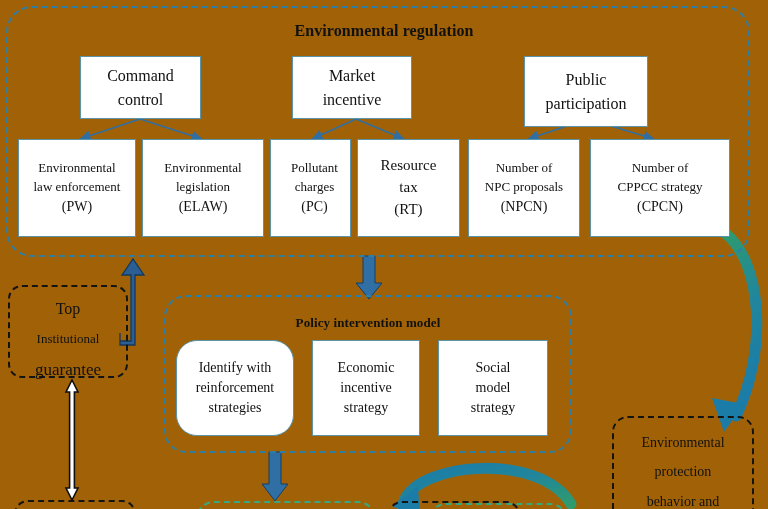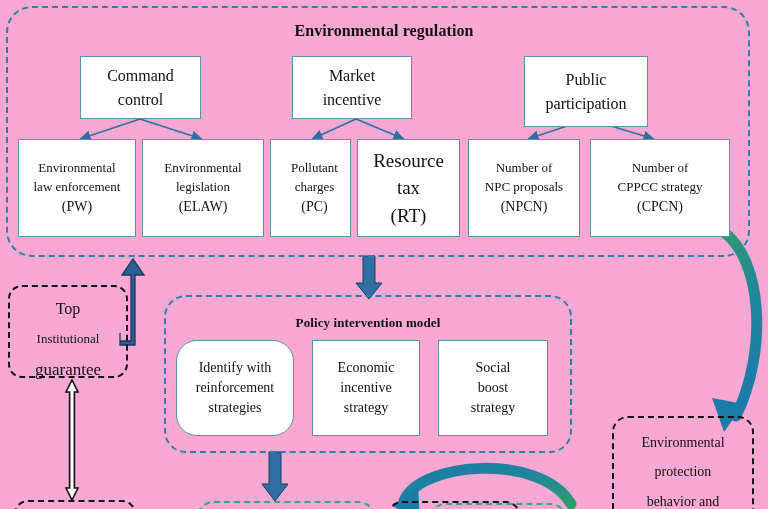--- a/index.html
+++ b/index.html
@@ -4,21 +4,21 @@
 <style>
   html, body {
     margin: 0;
     padding: 0;
     background: #ffffff;
   }
   #canvas {
     position: relative;
     width: 768px;
     height: 509px;
-    background: #f9a8d4;
+    background: #a16207;
     overflow: hidden;
     font-family: "Liberation Serif", "DejaVu Serif", serif;
     color: #111111;
   }
   .abs { position: absolute; box-sizing: border-box; }
 
   
   .panel-dashed-blue {
     border: 2px dashed #2e7fa6;
     border-radius: 26px;
@@ -174,21 +174,21 @@
     <span class="ln">legislation</span>
     <span class="ln t14">(ELAW)</span>
   </div>
 
   <div class="abs node-box t13" style="left:270px; top:139px; width:81px; height:98px;padding-left:8px;">
     <span class="ln">Pollutant</span>
     <span class="ln">charges</span>
     <span class="ln t14">(PC)</span>
   </div>
 
-  <div class="abs node-box t15" style="left:357px; top:139px; width:103px; height:98px; font-size:19px;">
+  <div class="abs node-box t15" style="left:357px; top:139px; width:103px; height:98px; font-size:15px;">
     <span class="ln">Resource</span>
     <span class="ln">tax</span>
     <span class="ln">(RT)</span>
   </div>
 
   <div class="abs node-box t13" style="left:468px; top:139px; width:112px; height:98px;">
     <span class="ln">Number of</span>
     <span class="ln">NPC proposals</span>
     <span class="ln t14">(NPCN)</span>
   </div>
@@ -216,21 +216,21 @@
   </div>
 
   <div class="abs node-box t14" style="left:312px; top:340px; width:108px; height:96px;">
     <span class="ln">Economic</span>
     <span class="ln">incentive</span>
     <span class="ln">strategy</span>
   </div>
 
   <div class="abs node-box t14" style="left:438px; top:340px; width:110px; height:96px;">
     <span class="ln">Social</span>
-    <span class="ln">boost</span>
+    <span class="ln">model</span>
     <span class="ln">strategy</span>
   </div>
 
   <div class="abs panel-dashed-black" style="left:612px; top:416px; width:142px; height:120px; border-radius:16px;">
     <div class="plain-text t14" style="margin-top:14px;">Environmental</div>
     <div class="plain-text t14">protection</div>
     <div class="plain-text t14">behavior and</div>
   </div>
 
   <div class="abs panel-dashed-black" style="left:14px; top:500px; width:122px; height:60px; border-radius:14px;"></div>

